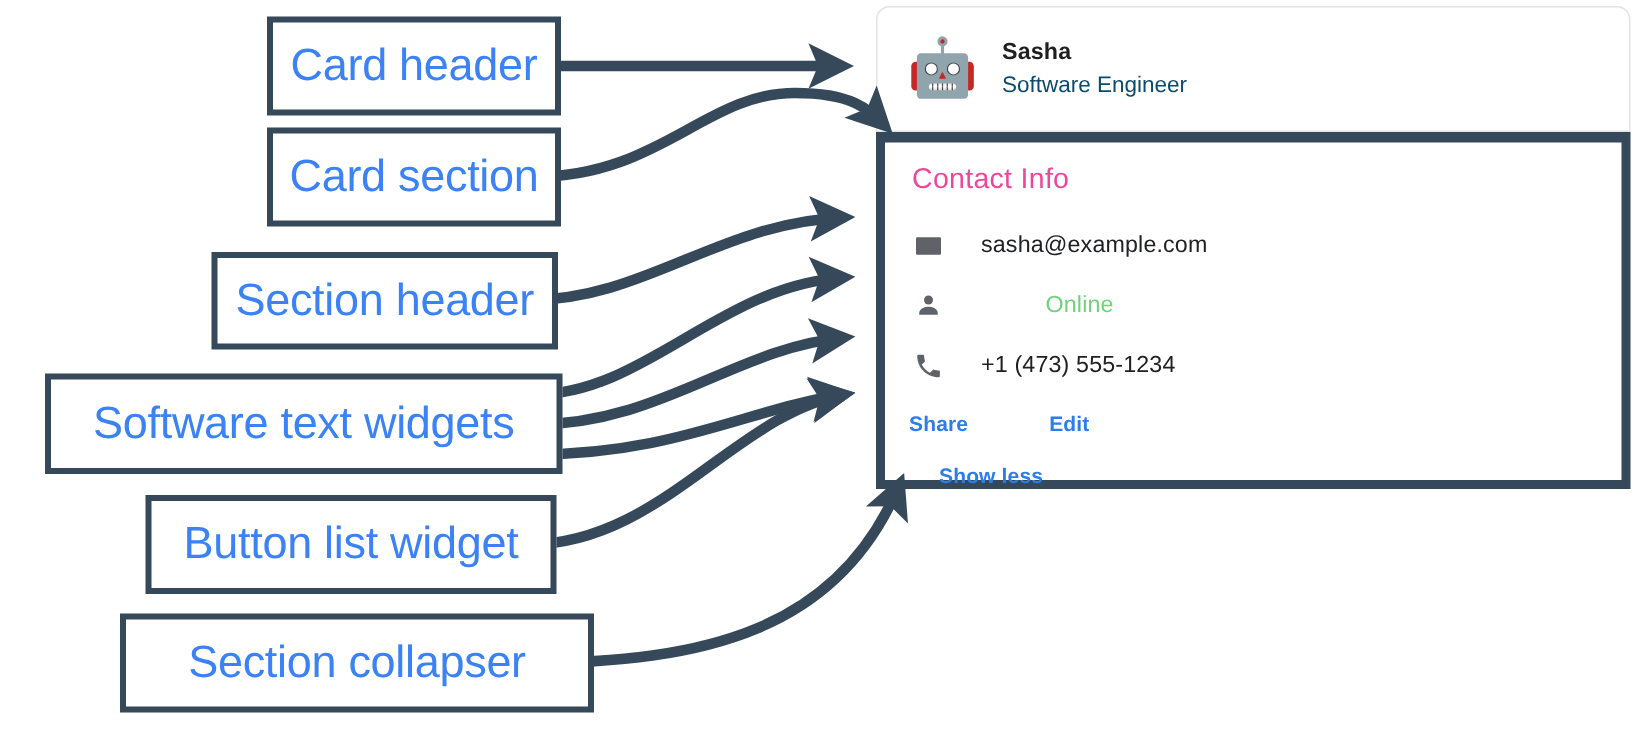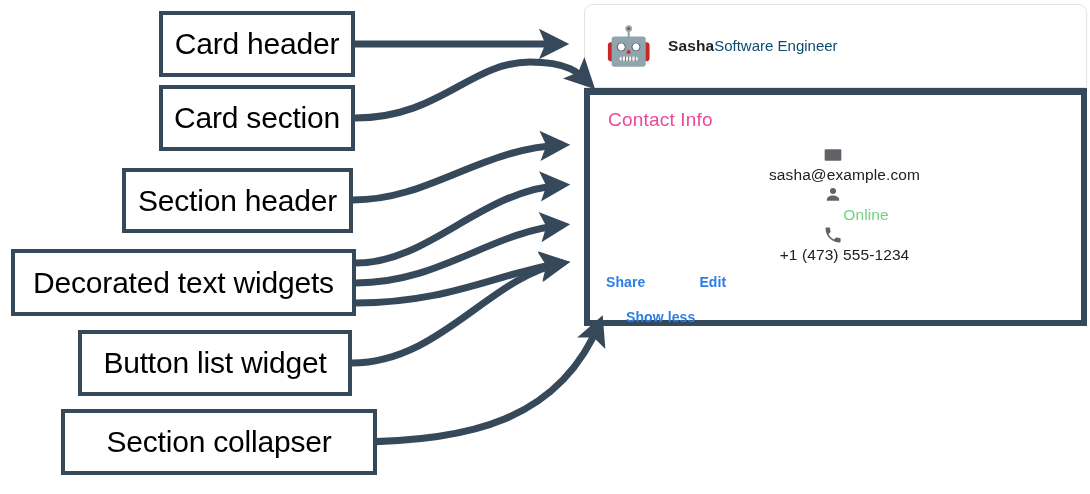--- a/index.html
+++ b/index.html
@@ -15,30 +15,31 @@
     font-family: "Liberation Sans", sans-serif;
     overflow: hidden;
   }
 
   
   .anno-box {
     position: absolute;
     box-sizing: border-box;
     border: 4px solid #36495a;
     background: #ffffff;
-    color: #000000;
+    color: #3b82f6;
     font-family: "Liberation Sans", sans-serif;
     font-size: 30px;
     line-height: 1;
     display: flex;
     align-items: center;
     justify-content: center;
     z-index: 40;
     white-space: nowrap;
     letter-spacing: -0.2px;
+    margin-left: 19px;
   }
 
   
   #arrows {
     position: absolute;
     left: 0; top: 0;
     width: 1090px;
     height: 494px;
     z-index: 30;
     pointer-events: none;
@@ -67,21 +68,21 @@
     height: 46px;
     font-size: 38px;
     line-height: 46px;
     text-align: center;
     flex: 0 0 auto;
     margin-right: 17px;
     user-select: none;
   }
   .header-text {
     display: flex;
-    flex-direction: row;
+    flex-direction: column;
     justify-content: flex-start;
   }
   .header-title {
     font-size: 15.5px;
     font-weight: bold;
     color: #1f1f1f;
     line-height: 1.45;
     letter-spacing: 0.1px;
   }
   .header-subtitle {
@@ -107,21 +108,20 @@
     font-weight: normal;
     color: #ec4899;
     letter-spacing: 0.2px;
     margin-bottom: 13px;
   }
 
   .dtw-row {
     display: flex;
     align-items: center;
     height: 40px;
-    flex-direction: column;
   }
   .dtw-icon {
     width: 22px;
     height: 22px;
     flex: 0 0 auto;
     display: flex;
     align-items: center;
     justify-content: center;
     margin-right: 24px;
     color: #5f6368;
@@ -198,21 +198,21 @@
 
   <div class="anno-box" style="left:159px; top:85px; width:196px; height:66px;">
     <span>Card section</span>
   </div>
 
   <div class="anno-box" style="left:122px; top:168px; width:231px; height:65px;">
     <span>Section header</span>
   </div>
 
   <div class="anno-box" style="left:11px; top:249px; width:345px; height:67px;">
-    <span>Decorated text widgets</span>
+    <span>Software text widgets</span>
   </div>
 
   <div class="anno-box" style="left:78px; top:330px; width:274px; height:66px;">
     <span>Button list widget</span>
   </div>
 
   <div class="anno-box" style="left:61px; top:409px; width:316px; height:66px;">
     <span>Section collapser</span>
   </div>
 

